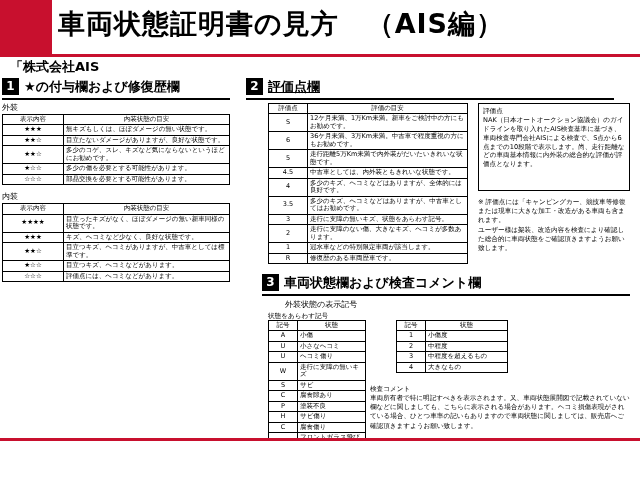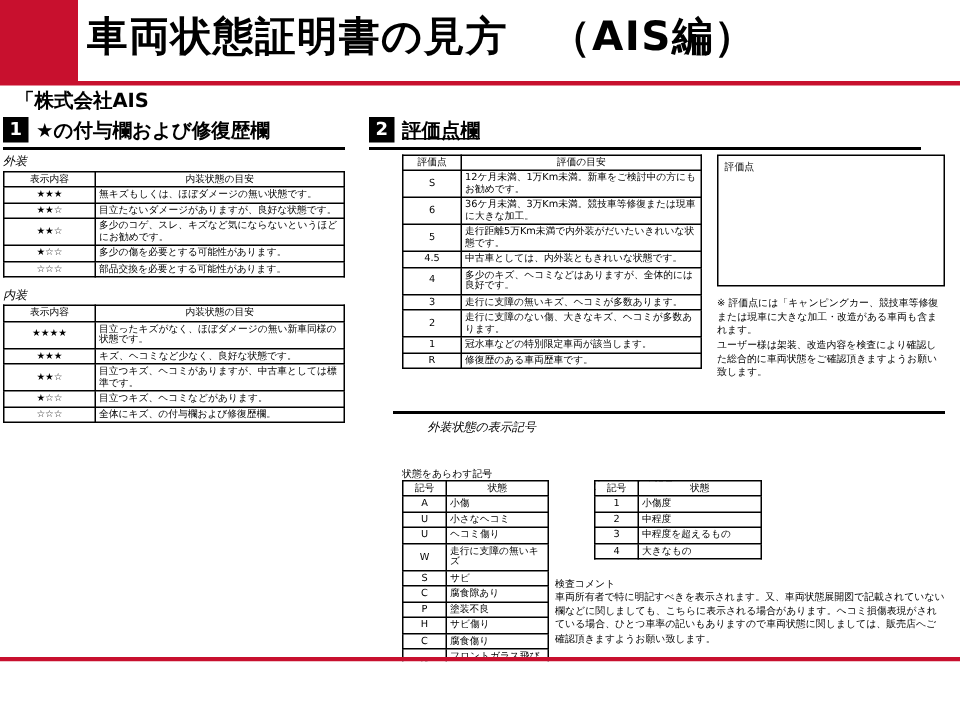--- a/index.html
+++ b/index.html
@@ -54,21 +54,21 @@
   
   table.grid{border-collapse:collapse;table-layout:fixed;}
   table.grid td,table.grid th{
     border:1px solid #000;font-size:6.5px;padding:1px 2px;
     line-height:1.15;vertical-align:middle;
   }
   table.grid th{background:#fff;font-weight:normal;text-align:center;font-size:6.5px;}
   .stars{font-size:8px;letter-spacing:0px;text-align:center;white-space:nowrap;}
   .ctr{text-align:center;}
 
-  .sublabel{font-size:8px;margin:2px 0 1px 0;font-style:italic;}
+  .sublabel{font-size:8px;margin:2px 0 1px 0;}
 
   
   .notebox{
     position:absolute;border:1px solid #000;font-size:6.6px;line-height:1.35;
     padding:3px 4px;box-sizing:border-box;
   }
   .freetext{position:absolute;font-size:6.6px;line-height:1.4;}
 
   
   .footer-rule{position:absolute;left:0;top:438px;width:640px;height:3px;background:#c8102e;}
@@ -145,21 +145,21 @@
       <tr>
         <td class="stars">★★☆</td>
         <td>目立つキズ、ヘコミがありますが、中古車としては標準です。</td>
       </tr>
       <tr>
         <td class="stars">★☆☆</td>
         <td>目立つキズ、ヘコミなどがあります。</td>
       </tr>
       <tr>
         <td class="stars">☆☆☆</td>
-        <td>全体にキズ、の付与欄および修復歴欄。</td>
+        <td>評価点には、ヘコミなどがあります。</td>
       </tr>
     </tbody>
       </table>
   </div>
 
   <div class="panel" style="left:246px;top:76px;width:368px;text-decoration:underline;">
     <div class="panel-head">
       <span class="numbox">2</span><span class="sec-title">評価点欄</span>
     </div>
     <div class="panel-rule"></div>
@@ -170,61 +170,69 @@
         <tr>
       <th style="width:34px;">評価点</th>
       <th>評価の目安</th>
     </tr>
     <tr>
           <td class="ctr">S</td>
           <td>12ケ月未満、1万Km未満。新車をご検討中の方にもお勧めです。</td>
         </tr>
     <tr>
           <td class="ctr">6</td>
-          <td>36ケ月未満、3万Km未満。競技車等修復または現車に大きな加工。</td>
+          <td>36ケ月未満、3万Km未満。中古車で程度重視の方にもお勧めです。</td>
         </tr>
     <tr>
           <td class="ctr">5</td>
           <td>走行距離5万Km未満で内外装がだいたいきれいな状態です。</td>
         </tr>
     <tr>
           <td class="ctr">4.5</td>
           <td>中古車としては、内外装ともきれいな状態です。</td>
         </tr>
     <tr>
           <td class="ctr">4</td>
           <td>多少のキズ、ヘコミなどはありますが、全体的には良好です。</td>
         </tr>
     <tr>
+          <td class="ctr">3.5</td>
+          <td>多少のキズ、ヘコミなどはありますが、中古車としてはお勧めです。</td>
+        </tr>
+    <tr>
           <td class="ctr">3</td>
-          <td>走行に支障の無いキズ、ヘコミが多数あります。</td>
+          <td>走行に支障の無いキズ、状態をあらわす記号。</td>
         </tr>
     <tr>
           <td class="ctr">2</td>
           <td>走行に支障のない傷、大きなキズ、ヘコミが多数あります。</td>
         </tr>
     <tr>
           <td class="ctr">1</td>
           <td>冠水車などの特別限定車両が該当します。</td>
         </tr>
     <tr>
           <td class="ctr">R</td>
           <td>修復歴のある車両歴車です。</td>
         </tr>
   </tbody>
     </table>
 
   <div class="notebox" style="left:478px;top:103px;width:152px;height:88px;">
     <div>評価点</div>
+    <div>NAK（日本オートオークション協議会）のガイドラインを取り入れたAIS検査基準に基づき、車両検査専門会社AISによる検査で、S点から6点までの10段階で表示します。尚、走行距離などの車両基本情報に内外装の総合的な評価が評価点となります。</div>
   </div>
 
   <div class="freetext" style="left:478px;top:198px;width:152px;white-space:pre-line;">※ 評価点には「キャンピングカー、競技車等修復または現車に大きな加工・改造がある車両も含まれます。
 ユーザー様は架装、改造内容を検査により確認した総合的に車両状態をご確認頂きますようお願い致します。</div>
 
   <div class="panel" style="left:262px;top:272px;width:368px;">
+    <div class="panel-head">
+      <span class="numbox">3</span><span class="sec-title">車両状態欄および検査コメント欄</span>
+    </div>
     <div class="panel-rule"></div>
     <div class="sublabel" style="margin-top:3px;margin-left:23px;">外装状態の表示記号</div>
   </div>
 
   <div class="freetext" style="left:268px;top:312px;">状態をあらわす記号</div>
   <table class="grid" style="position:absolute;left:268px;top:320px;width:98px;">
     <tbody>
         <tr>
       <th style="width:24px;">記号</th>
       <th>状態</th>

